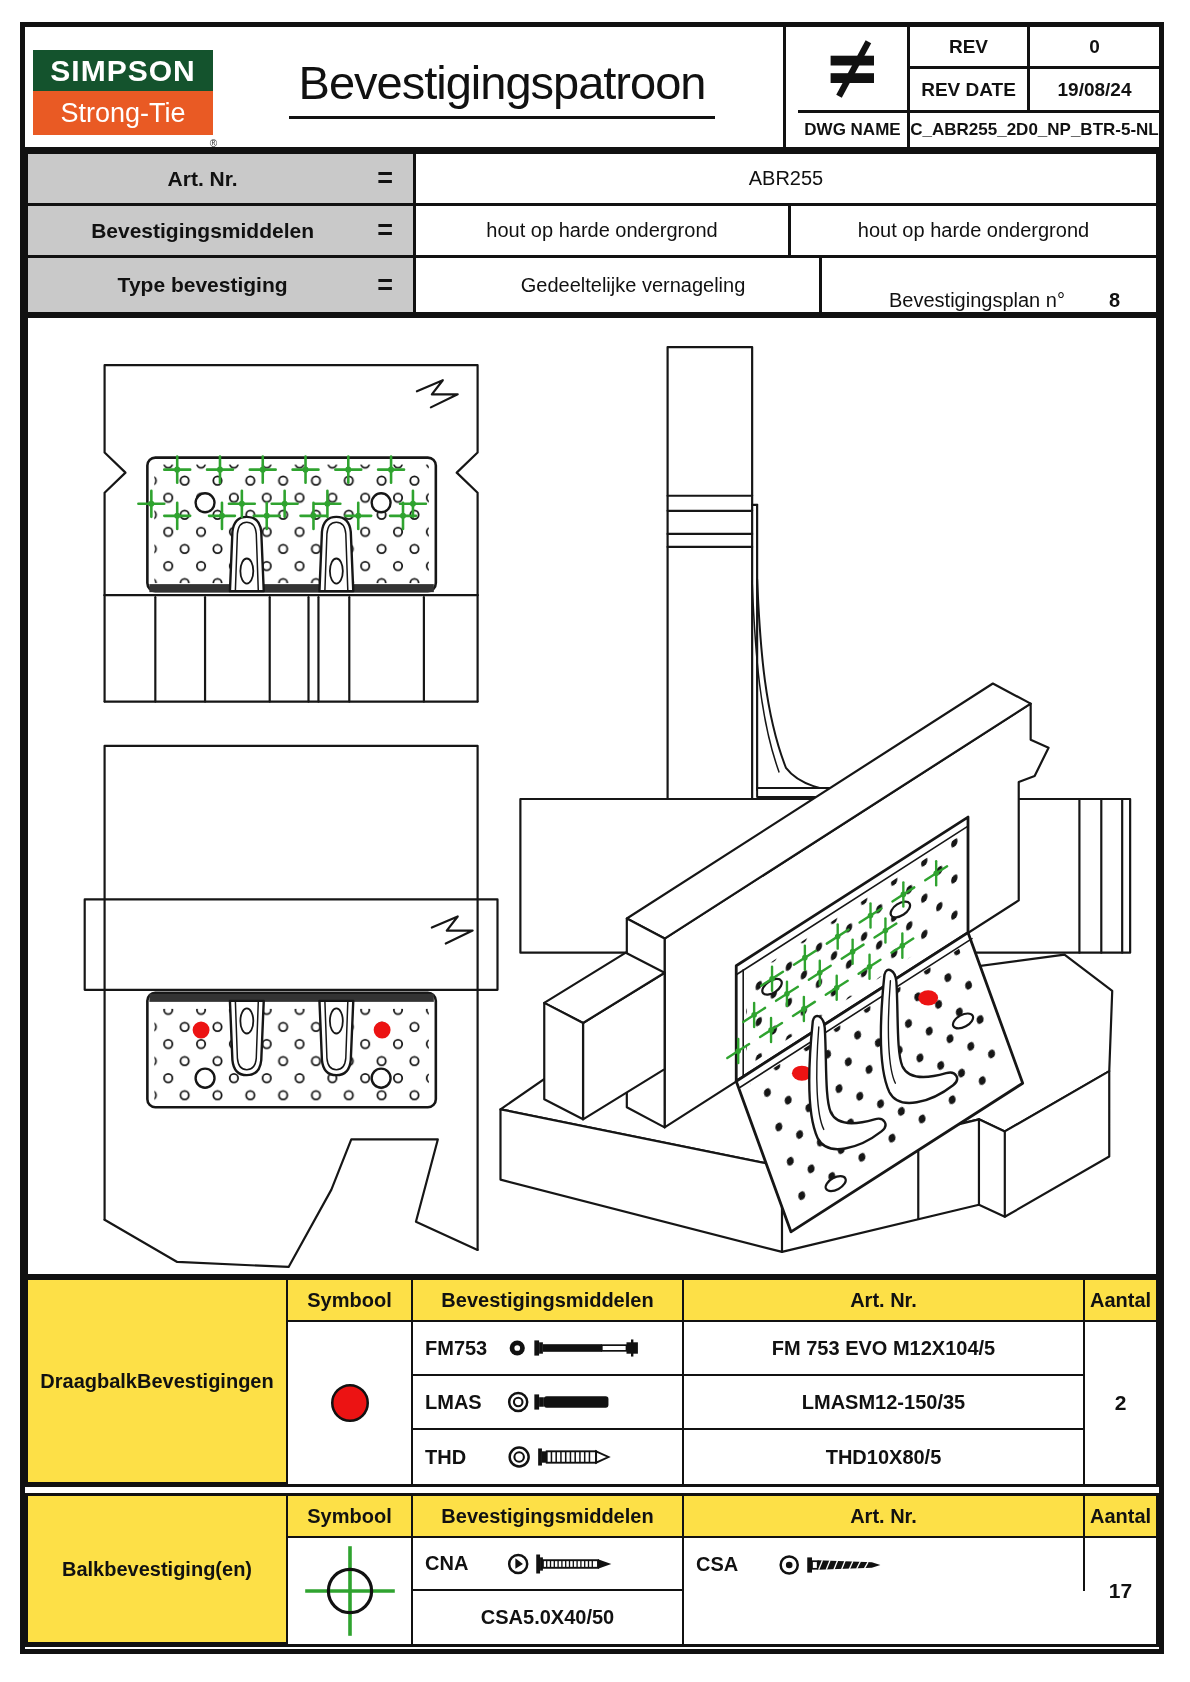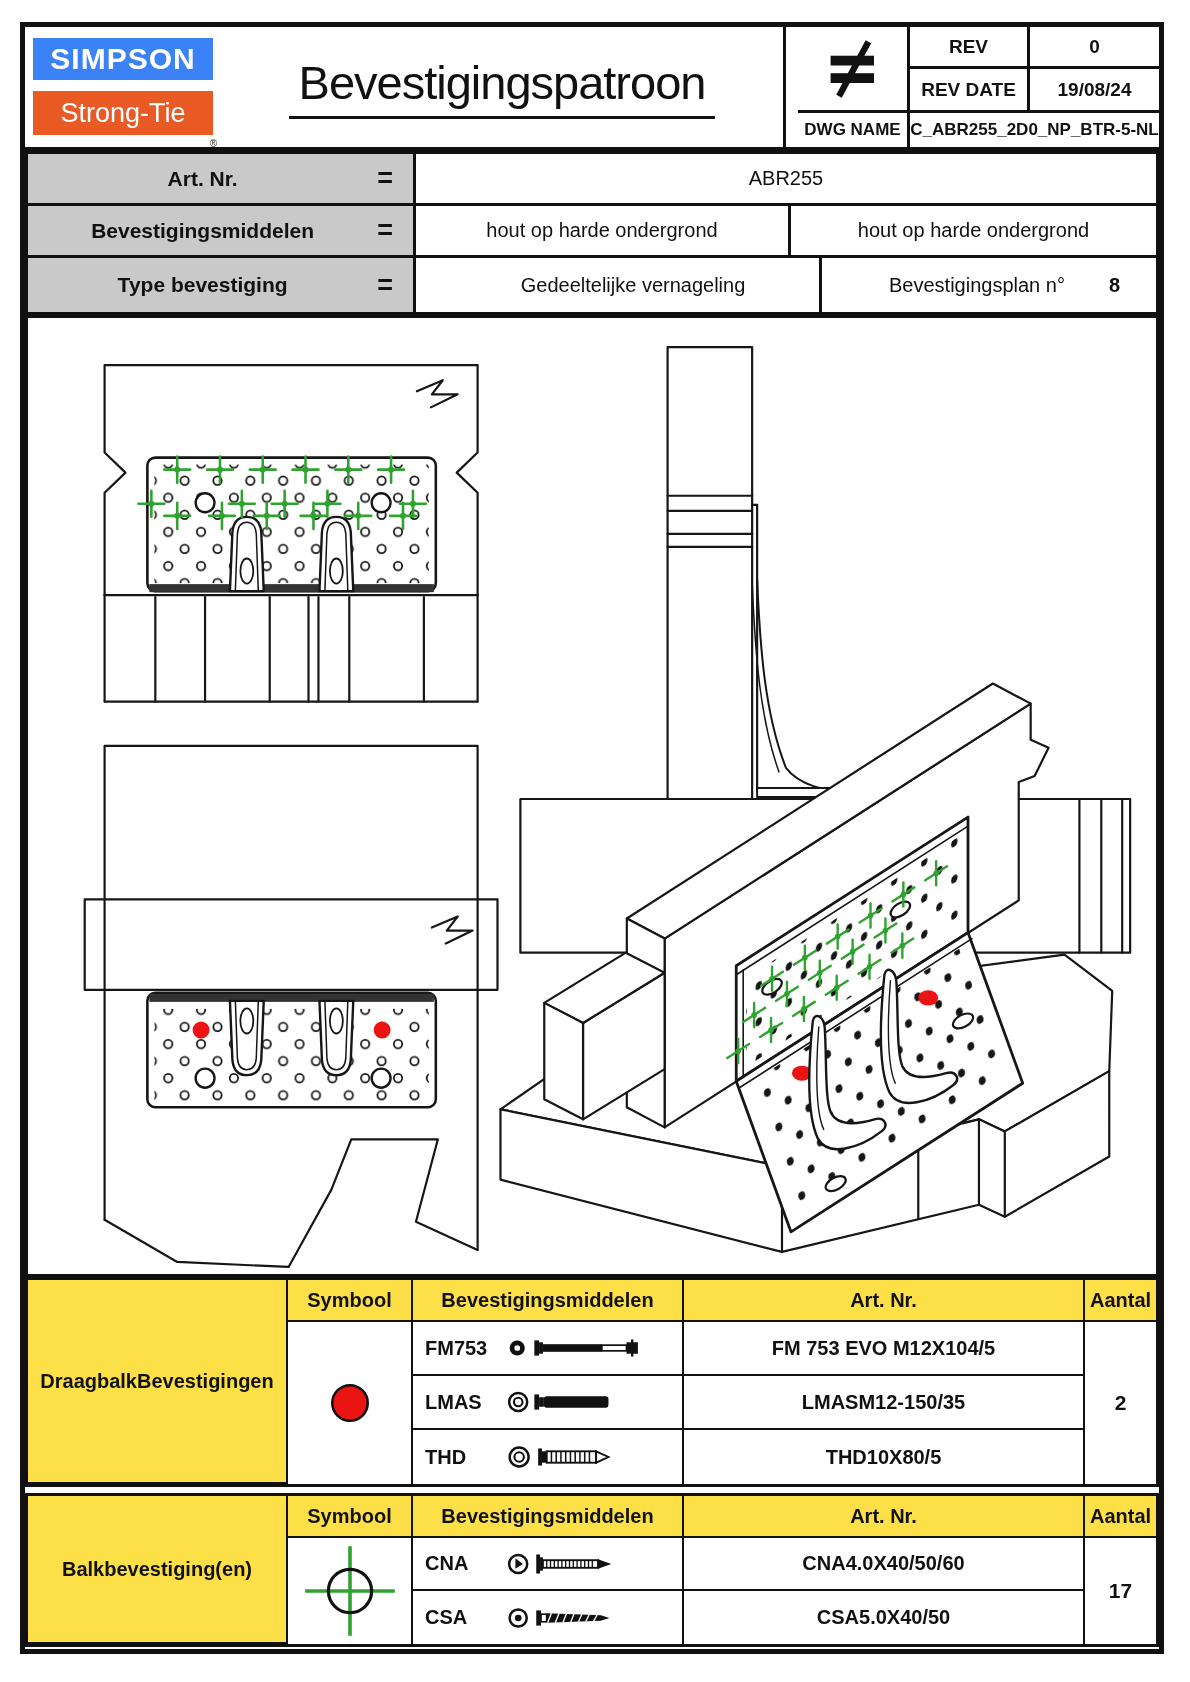--- a/index.html
+++ b/index.html
@@ -2,39 +2,39 @@
 <html><head>
 <meta charset="utf-8">
 <style>
   html,body{margin:0;padding:0;background:#fff;}
   body{width:1190px;height:1682px;position:relative;font-family:"Liberation Sans",sans-serif;color:#111;}
   .frame{position:absolute;left:20px;top:22px;width:1144px;height:1632px;border:5px solid #111;box-sizing:border-box;background:#fff;}
   .abs{position:absolute;box-sizing:border-box;}
   
   .hdr{left:0;top:0;right:0;height:124px;border-bottom:4px solid #111;}
   .logo{left:8px;top:7px;width:180px;height:106px;}
-  .logo-top{left:0;top:4px;right:0;height:42px;background:#3b82f6;color:#fff;display:flex;align-items:center;justify-content:center;font-weight:bold;font-size:30px;letter-spacing:1px;}
+  .logo-top{left:0;top:16px;right:0;height:42px;background:#14532d;color:#fff;display:flex;align-items:center;justify-content:center;font-weight:bold;font-size:30px;letter-spacing:1px;}
   .logo-bot{left:0;top:57px;right:0;height:44px;background:#e95a24;color:#fff;display:flex;align-items:center;justify-content:center;font-weight:normal;font-size:27px;}
   .logo-reg{right:-4px;bottom:-9px;font-size:10px;color:#333;}
   .title-wrap{left:200px;right:380px;top:0;height:120px;display:flex;align-items:center;justify-content:center;}
   .title-wrap span{font-size:47px;letter-spacing:-1px;border-bottom:3px solid #111;padding:0 10px 6px 10px;white-space:nowrap;}
   .hblock{right:0;top:0;width:376px;height:120px;border-left:3px solid #111;display:grid;grid-template-columns:112px 120px 1fr;grid-template-rows:42px 44px 1fr;padding-left:12px;}
   .hcell{border-right:3px solid #111;border-bottom:3px solid #111;display:flex;align-items:center;justify-content:center;font-size:19px;font-weight:600;}
   .hcell.last{border-right:none;}
   .sym{grid-row:1/3;grid-column:1;}
   .dwgl{grid-row:3;grid-column:1;border-bottom:none;font-size:17px;}
   .dwgv{grid-row:3;grid-column:2/4;border:none;font-size:17px;font-weight:bold;}
   
   .irow{left:0;right:0;height:55px;border:3px solid #111;display:flex;background:#fff;}
   .ilabel{width:385px;background:#c9c9c9;border-right:3px solid #111;display:flex;align-items:center;position:relative;}
   .ilabel .lt{flex:1;text-align:center;font-weight:bold;font-size:21px;}
   .ilabel .eq{font-weight:bold;font-size:27px;padding-right:20px;}
   .ival{flex:1;display:flex;align-items:center;justify-content:center;font-size:20px;}
   .ival.mid{flex:none;width:372px;border-right:3px solid #111;}
-  .planwrap{flex:1;display:flex;align-items:center;justify-content:center;gap:44px;font-size:20px;}
+  .planwrap{flex:1;display:flex;align-items:flex-end;justify-content:center;gap:44px;font-size:20px;}
   .planwrap .pv{font-weight:600;}
   
   .draw{left:0;top:288px;right:0;height:962px;border:3px solid #111;overflow:hidden;}
   .draw svg{display:block;width:100%;height:100%;}
   
   .btable{left:0;right:0;border:3px solid #111;display:grid;grid-template-columns:260px 125px 271px 1fr 71px;background:#fff;}
   .t1{top:1250px;grid-template-rows:42px 54px 54px 54px;}
   .t2{top:1466px;grid-template-rows:42px 53px 53px;}
   .c{border-right:2.5px solid #111;border-bottom:2.5px solid #111;display:flex;align-items:center;justify-content:center;}
   .c.noR{border-right:none;}
@@ -381,21 +381,20 @@
             <line x1="69" y1="16" x2="69" y2="24"></line>
             <line x1="73" y1="16" x2="73" y2="24"></line>
           <line x1="77" y1="16" x2="77" y2="24"></line>
             <line x1="81" y1="16" x2="81" y2="24"></line>
             <line x1="85" y1="16" x2="85" y2="24"></line>
           <line x1="89" y1="16" x2="89" y2="24"></line>
         </g>
         <path d="M95,15 L109,20 L95,25 Z" fill="#111"></path>
       </svg>
     </div>
-    <div class="c artc">CNA4.0X40/50/60</div>
     <div class="c qty noR noB" style="grid-row:2/4;">17</div>
     <div class="c fast noB">
       <span class="code">CSA</span>
       <svg width="150" height="38" viewBox="0 0 150 40">
         <circle cx="11" cy="20" r="9" fill="#fff" stroke="#111" stroke-width="2.6"></circle>
         <circle cx="11" cy="20" r="3.5" fill="#111"></circle>
         <rect x="30" y="12" width="5" height="16" fill="#111"></rect>
         <rect x="35" y="16" width="6" height="8" fill="#fff" stroke="#111" stroke-width="1.8"></rect>
         <path d="M41,15 L98,17 L107,20 L98,23 L41,25 Z" fill="#111"></path>
         <g stroke="#fff" stroke-width="1.4">

